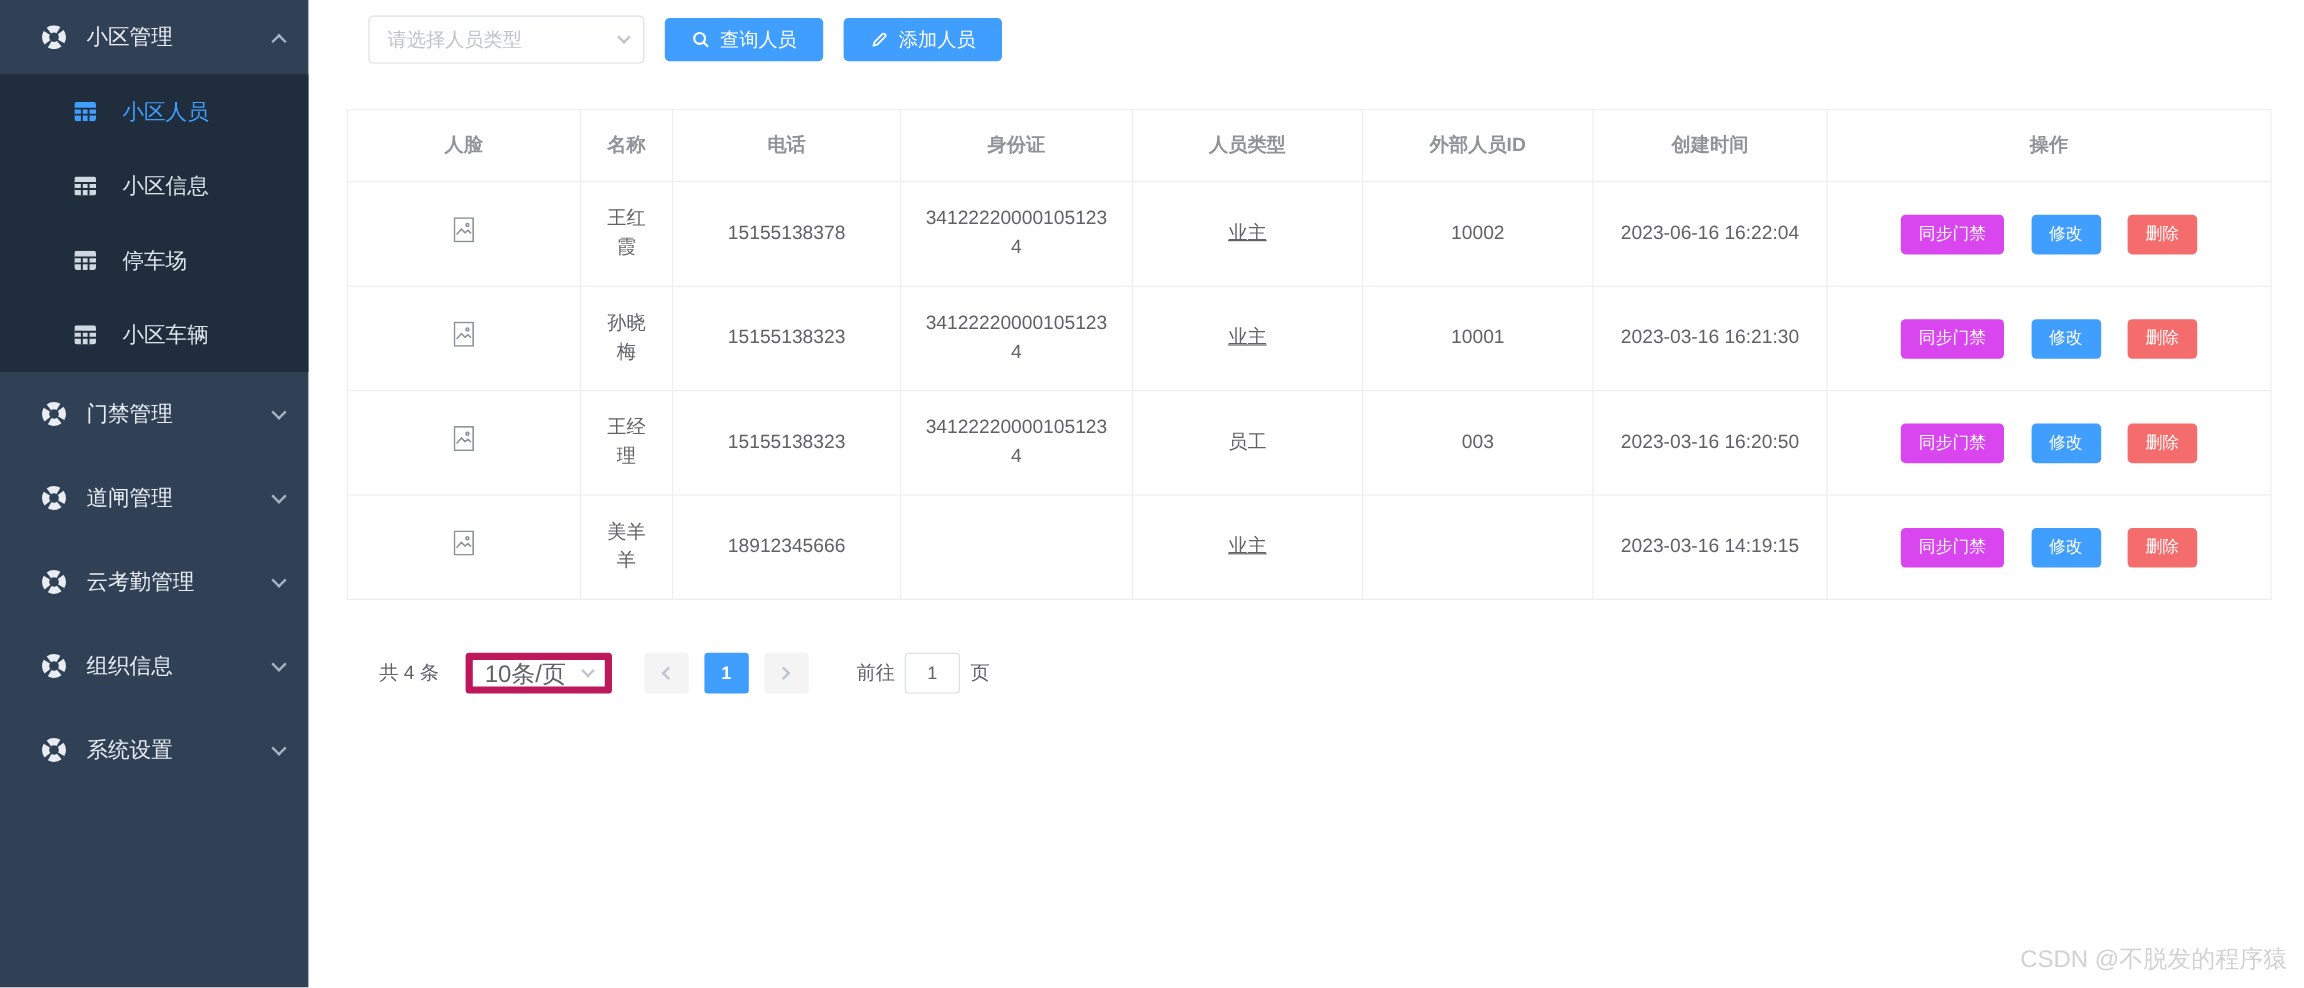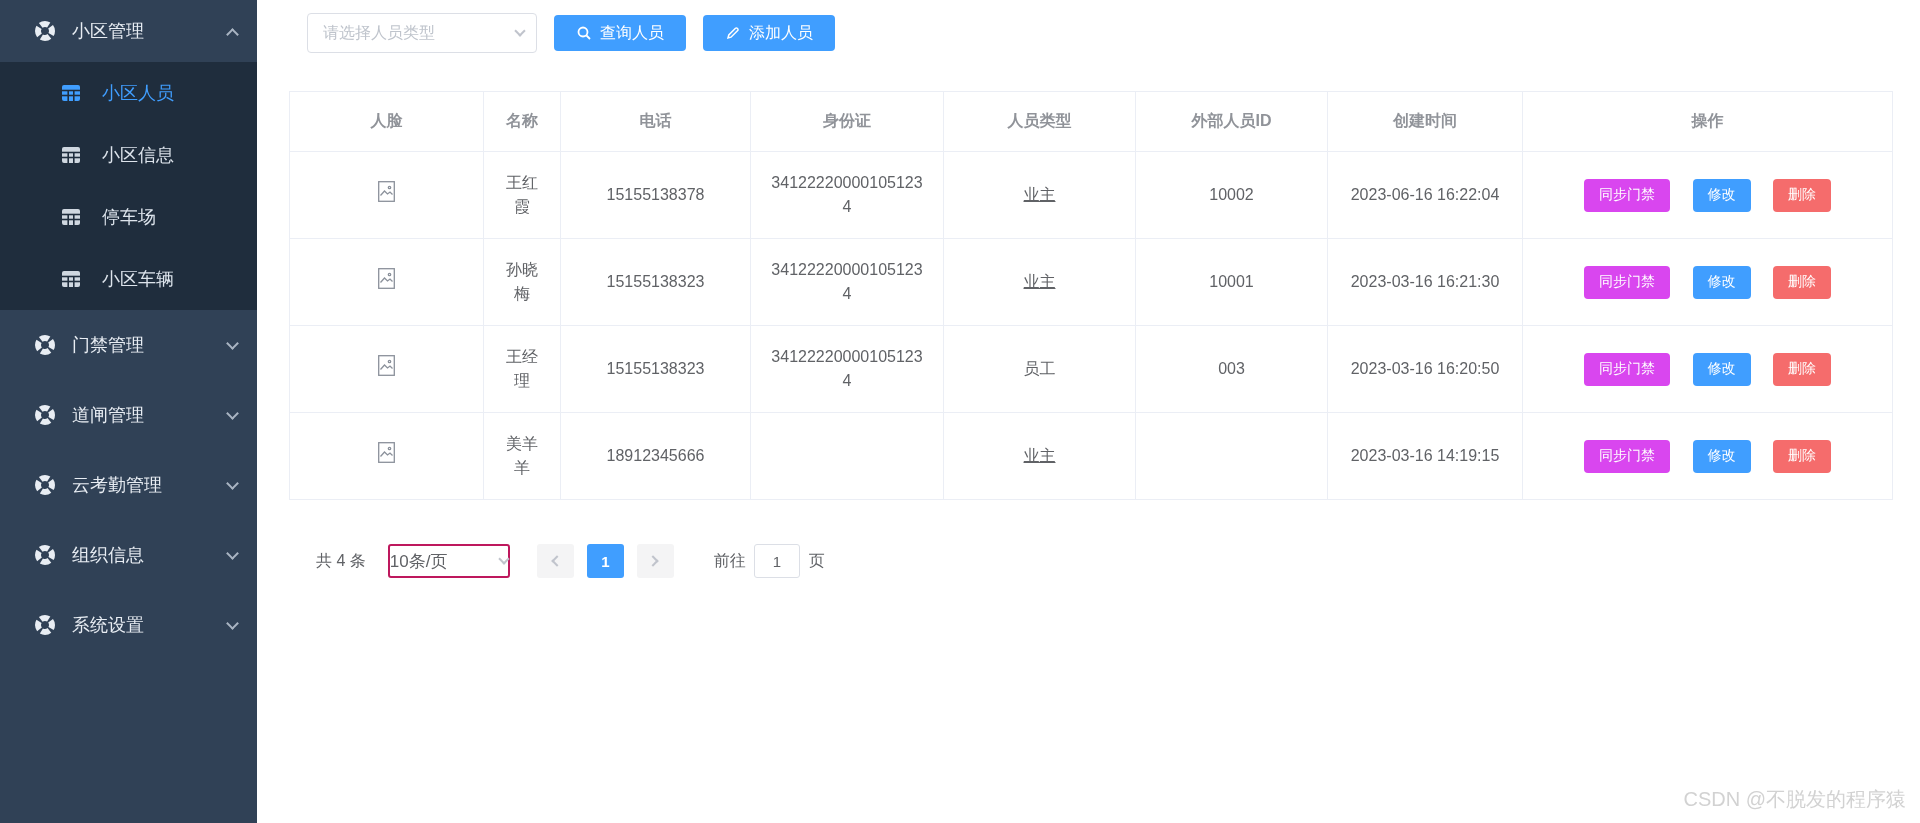--- a/index.html
+++ b/index.html
@@ -57,23 +57,23 @@
     font-family:"Liberation Sans","DejaVu Sans",sans-serif; }
   .btn-sm.green { background:#d946ef; }
   .btn-sm.blue { background:#409EFF; }
   .btn-sm.red { background:#F56C6C; }
   .img-ph { display:inline-flex; color:#8b919b; }
 
   
   .pagination { display:flex; align-items:center; margin:44px 0 0 59px; font-size:16px;
     color:#606266; }
   .pg-total { margin-right:22px; }
-  .pg-size { width:122px; height:34px; border:2px solid #be185d; border-radius:3px;
-    display:flex; align-items:center; justify-content:space-between; gap:14px; cursor:pointer;
-    color:#606266; font-size:17px; }
+  .pg-size { width:122px; height:34px; border:6px solid #be185d; border-radius:3px;
+    display:flex; align-items:center; justify-content:center; gap:14px; cursor:pointer;
+    color:#606266; font-size:20px; }
   .pg-btn { width:37px; height:34px; border-radius:3px; background:#f4f4f5; border:none;
     display:inline-flex; align-items:center; justify-content:center; cursor:pointer; }
   .pg-prev { margin-left:27px; }
   .pg-btn .chev { border-color:#c0c4cc; width:8px; height:8px; }
   .chev.left { transform:rotate(135deg); margin-left:4px; }
   .chev.right { transform:rotate(-45deg); margin-right:4px; }
   .pg-page { width:37px; height:34px; border-radius:3px; background:#409EFF; color:#fff;
     border:none; font-size:15px; font-weight:bold; margin:0 13px; cursor:pointer;
     font-family:"Liberation Sans","DejaVu Sans",sans-serif; }
   .pg-goto-label { margin-left:40px; margin-right:8px; }

